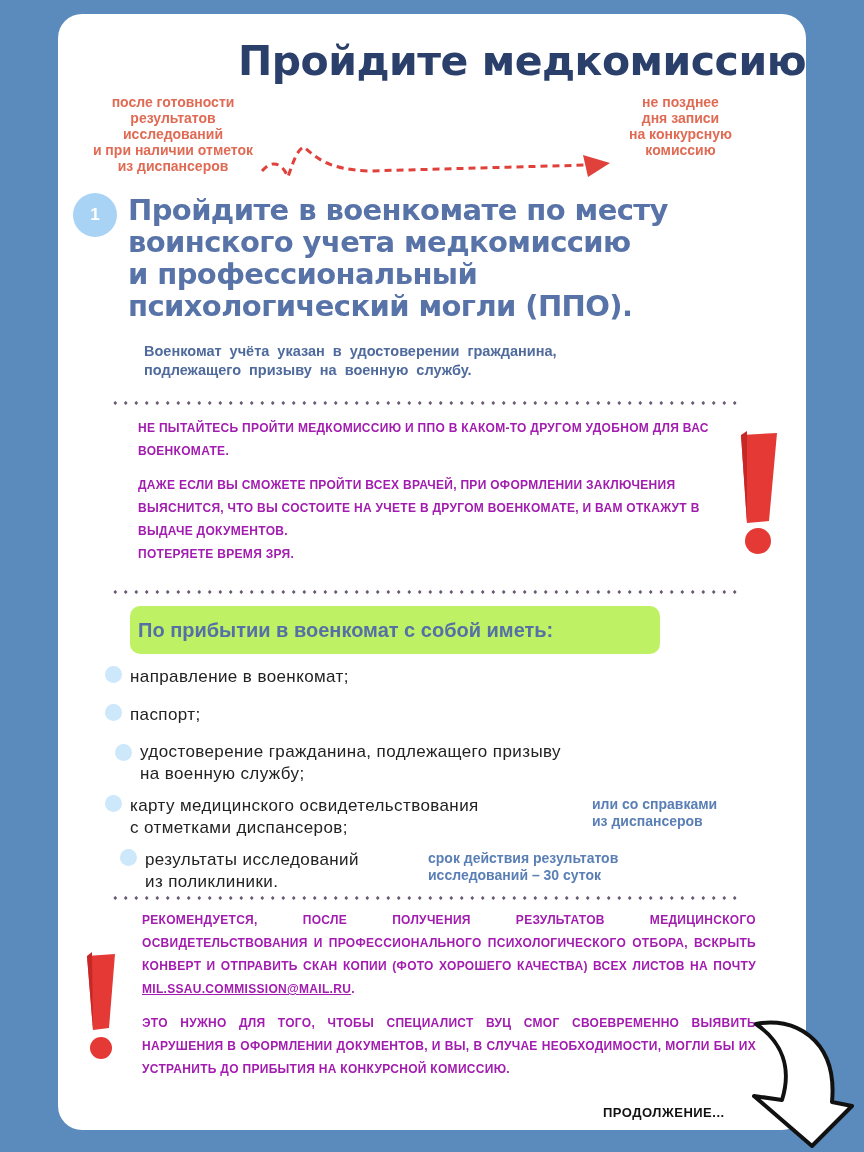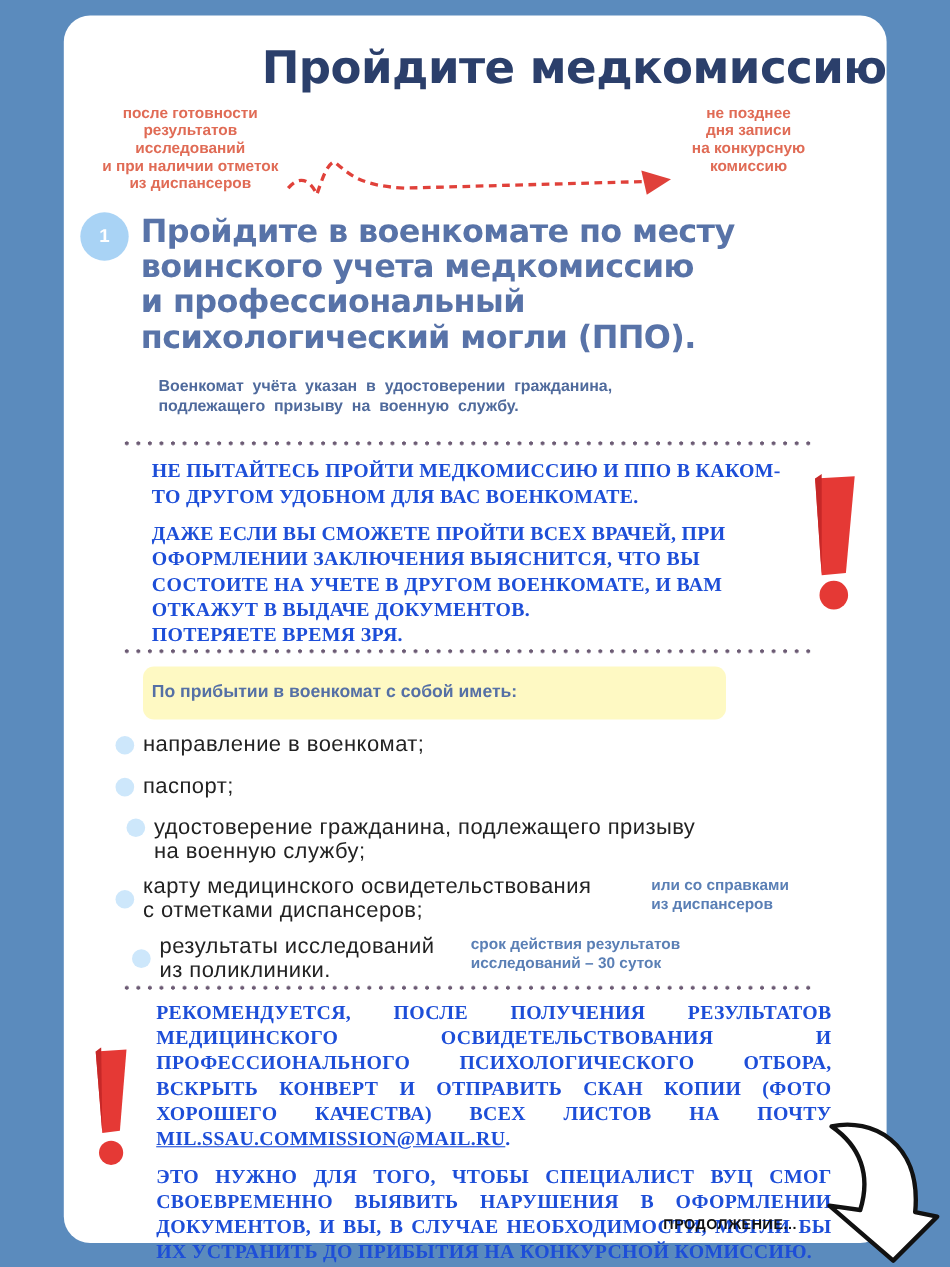--- a/index.html
+++ b/index.html
@@ -5,25 +5,25 @@
   html, body { margin:0; padding:0; }
   body { width:864px; height:1152px; background:#5b8bbd; position:relative; overflow:hidden; font-family:"Liberation Sans", sans-serif; }
   .card { position:absolute; left:58px; top:14px; width:748px; height:1116px; background:#fff; border-radius:24px; }
   .abs { position:absolute; }
   .title { left:0; width:100%; text-align:center; color:#2b3f6b; font-family:"DejaVu Sans", sans-serif; font-weight:bold; font-size:41px; line-height:46px; letter-spacing:-0.5px; }
   .note-red { color:#e06b55; font-weight:bold; font-size:14px; line-height:16px; text-align:center; }
   .step-circle { width:44px; height:44px; border-radius:50%; background:#a9d3f5; color:#fff; font-weight:bold; font-size:17px; display:flex; align-items:center; justify-content:center; }
   .step-heading { color:#5873a8; font-family:"DejaVu Sans", sans-serif; font-weight:bold; font-size:29px; line-height:32px; letter-spacing:-0.6px; }
   .sub-note { color:#4f6a9c; font-weight:bold; font-size:14.5px; line-height:19px; word-spacing:4px; }
   .dots { height:4px; background-image:radial-gradient(circle, #6c5b74 1.6px, transparent 1.8px); background-size:10.5px 4px; background-repeat:repeat-x; }
-  .warn { color:#1d4ed8; font-family:Liberation Serif, serif; font-weight:bold; font-size:18px; line-height:23px; text-transform:uppercase; letter-spacing:0.3px; }
+  .warn { color:#a21caf; font-family:Liberation Sans, sans-serif; font-weight:bold; font-size:12px; line-height:23px; text-transform:uppercase; letter-spacing:0.3px; }
   .warn p { margin:0; }
   .justify { text-align:justify; text-align-last:left; }
-  .bring-box { background:#fef9c3; border-radius:10px; color:#5570a5; font-weight:bold; font-size:16px; display:flex; align-items:center; padding-left:8px; box-sizing:border-box; }
-  .item { display:flex; align-items:center; color:#222; font-size:20px; line-height:22px; letter-spacing:0.4px; }
+  .bring-box { background:#bef264; border-radius:10px; color:#5570a5; font-weight:bold; font-size:20px; display:flex; align-items:center; padding-left:8px; box-sizing:border-box; }
+  .item { display:flex; color:#222; font-size:17px; line-height:22px; letter-spacing:0.4px; }
   .bullet { width:17px; height:17px; border-radius:50%; background:#cde7fb; margin-right:8px; flex:0 0 auto; }
   .side-note { color:#5a7fb5; font-weight:bold; font-size:14px; line-height:17px; }
   .email { text-decoration:underline; }
   .cont { color:#111; font-weight:bold; font-size:13px; letter-spacing:0.5px; }
 </style>
 </head>
 <body>
 
 <div class="card">
 

